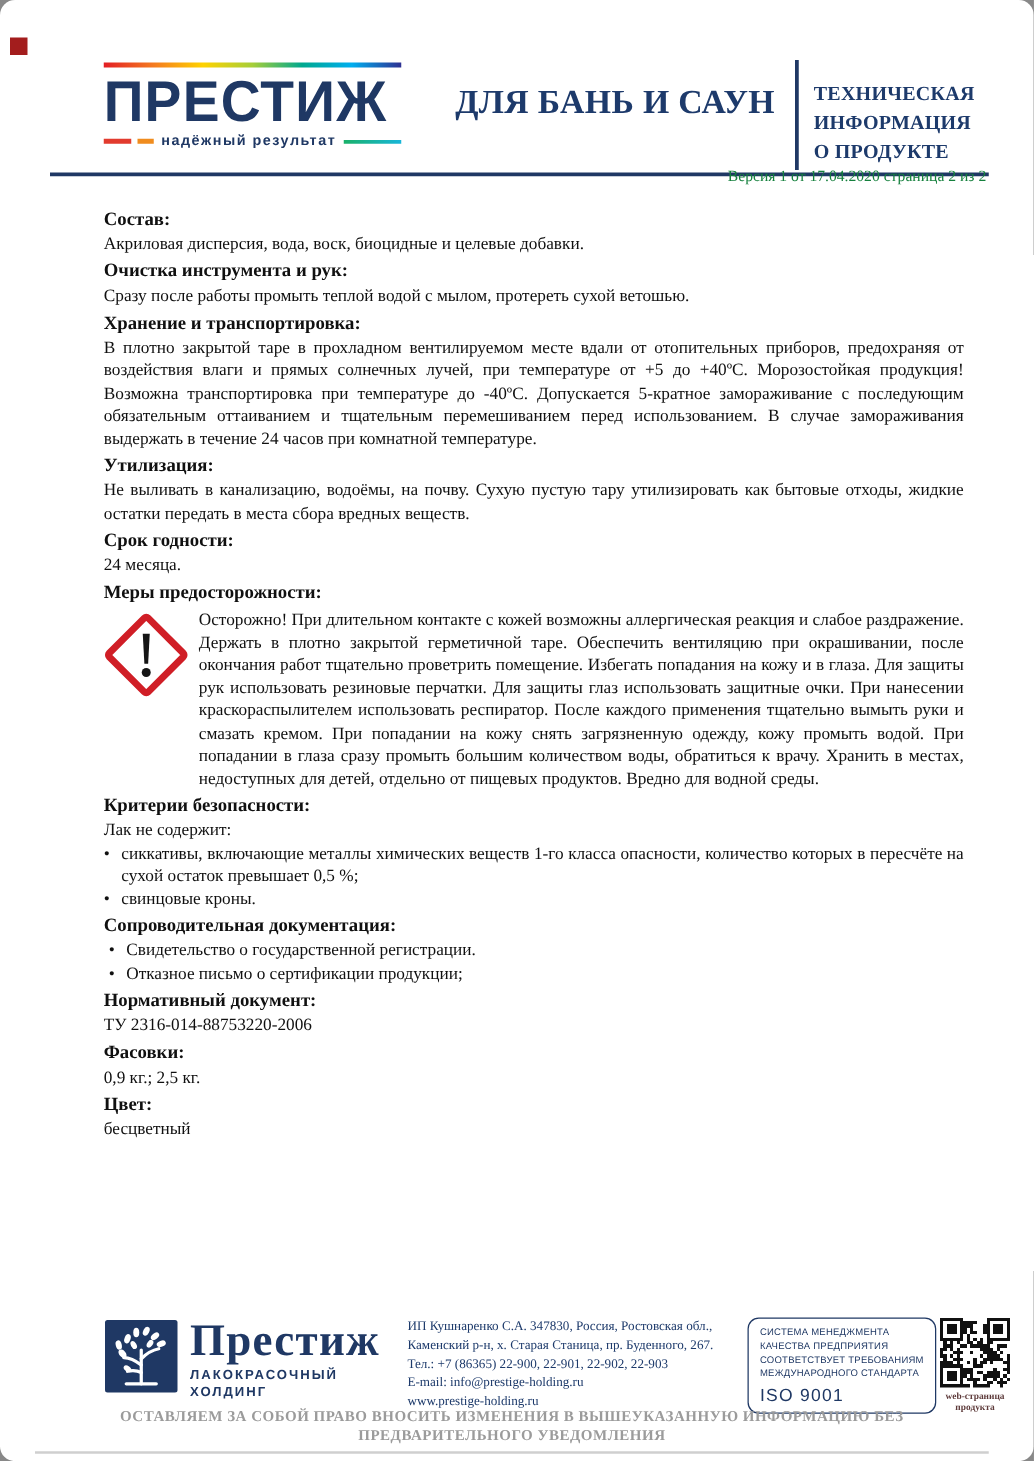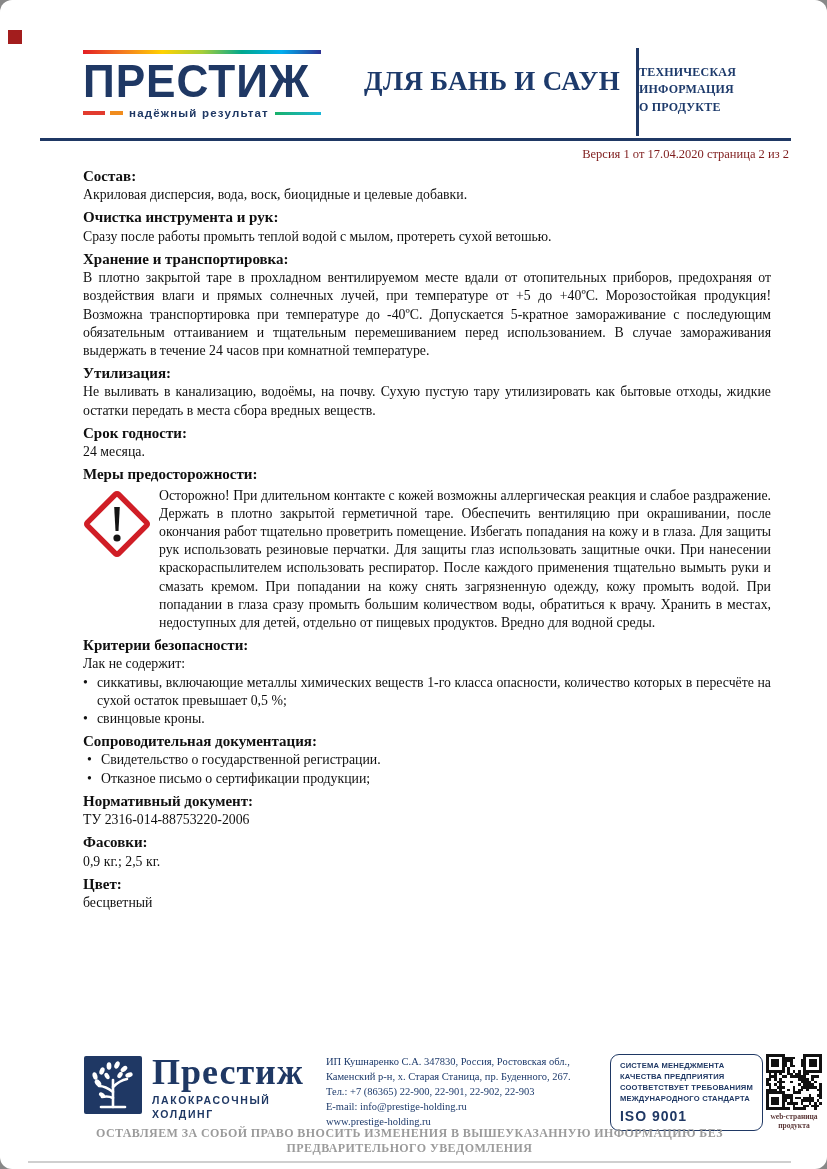--- a/index.html
+++ b/index.html
@@ -23,25 +23,25 @@
   .dash-red { width:22px; height:4px; background:#e23b2e; margin-right:5px; }
   .dash-orange { width:13px; height:4px; background:#f08c1e; margin-right:6px; }
   .tagline { font-family:"Liberation Sans","DejaVu Sans",sans-serif; font-size:11.5px; font-weight:600;
     letter-spacing:1.2px; color:#1f3864; white-space:nowrap; }
   .teal-line { flex:1; height:3px; margin-left:6px; background:linear-gradient(to right,#19b169,#18b6d9); }
 
   .product-title { margin-left:auto; text-align:right; padding-right:16px; color:#1d3a6b; margin-top:16px; }
   .product-title .l1 { font-size:27px; font-weight:bold; letter-spacing:.3px; }
   .product-title .l2 { font-size:20px; font-weight:bold; margin-top:6px; }
   .v-divider { width:0; border-left:3px solid #1f3864; height:88px; margin-top:-2px; flex:0 0 auto; }
-  .doc-type { width:150px; flex:0 0 auto; margin-top:14px;
-    color:#1d3a6b; font-weight:bold; font-size:12px; line-height:1.45; letter-spacing:.2px; }
+  .doc-type { width:150px; flex:0 0 auto; padding-left:12px; margin-top:14px;
+    color:#1d3a6b; font-weight:bold; font-size:16px; line-height:1.45; letter-spacing:.2px; }
 
   .header-rule { position:absolute; left:40px; right:36px; top:138px; height:3px; background:#1f3864; }
-  .version-line { position:absolute; right:38px; top:147px; color:#7f1d1d; font-size:12.5px; }
+  .version-line { position:absolute; right:38px; top:134px; color:#15803d; font-size:12.5px; }
 
   
   .main { position:absolute; left:83px; right:56px; top:163px; }
   .sec-h { font-weight:bold; font-size:15px; line-height:1.35; margin-top:3px; }
   .sec-b { font-size:13.8px; line-height:1.32; text-align:justify; }
   .precaution { display:flex; margin-top:2px; }
   .ghs-icon { flex:0 0 76px; padding-top:3px; }
   .precaution .sec-b { flex:1; }
   .bullet-row { display:flex; font-size:13.8px; line-height:1.32; }
   .bullet-row .dot { flex:0 0 14px; text-align:left; }
@@ -52,22 +52,22 @@
   
   .footer { position:absolute; left:84px; right:50px; bottom:38px; display:flex; align-items:flex-start; }
   .f-logo { display:flex; align-items:flex-start; flex:0 0 auto; }
   .tree-box { width:58px; height:58px; background:#1f3864; border-radius:2px; margin-top:2px; }
   .f-logo-text { margin-left:10px; }
   .f-logo-name { font-family:"Liberation Serif","DejaVu Serif",serif; font-size:36px; line-height:1;
     color:#1f3864; font-weight:600; letter-spacing:1px; }
   .f-logo-sub { font-family:"Liberation Sans","DejaVu Sans",sans-serif; font-size:10.5px; font-weight:bold;
     letter-spacing:1.6px; color:#1f3864; line-height:1.35; margin-top:3px; }
   .f-contact { margin-left:22px; color:#1d3a6b; font-size:10.5px; line-height:1.45; flex:0 0 auto; width:268px; }
-  .iso-badge { margin-left:16px; border:1.5px solid #1f3864; border-radius:9px; padding:5px 9px 4px;
-    color:#1f3864; font-family:"Liberation Sans","DejaVu Sans",sans-serif; font-weight:bold;
+  .iso-badge { margin-left:4px; border:1.5px solid #1f3864; border-radius:9px; padding:5px 9px 4px;
+    color:#1f3864; font-family:"Liberation Sans","DejaVu Sans",sans-serif; font-weight:normal;
     font-size:7.6px; line-height:1.45; letter-spacing:.2px; flex:0 0 auto; }
   .iso-label { font-size:14px; letter-spacing:1px; margin-top:2px; }
   .qr-wrap { margin-left:auto; text-align:center; flex:0 0 auto; width:62px; }
   .qr-code { width:56px; height:56px; display:block; margin:0 auto; }
   .qr-caption { font-size:7.5px; font-weight:bold; color:#5d3a3a; line-height:1.3; margin-top:2px; }
 
   .disclaimer { position:absolute; left:28px; right:36px; bottom:6px; text-align:center;
     color:#9b9b9b; font-weight:bold; font-size:12px; letter-spacing:.4px;
     border-bottom:2px solid #cfcfcf; padding-bottom:5px;margin-top:16px; }
 </style>

